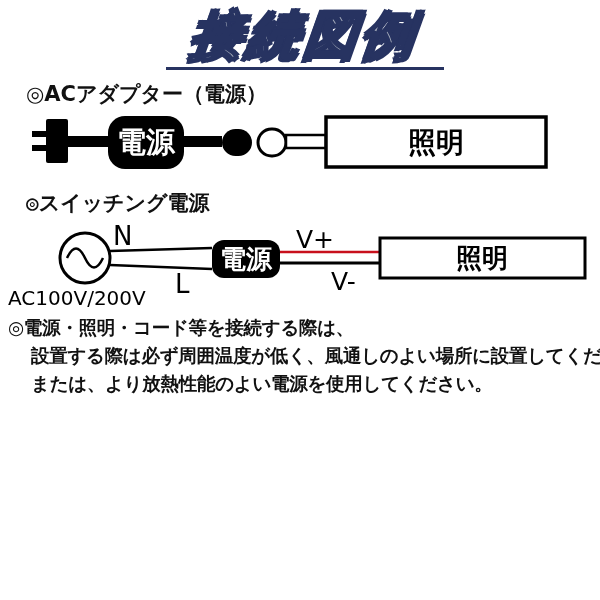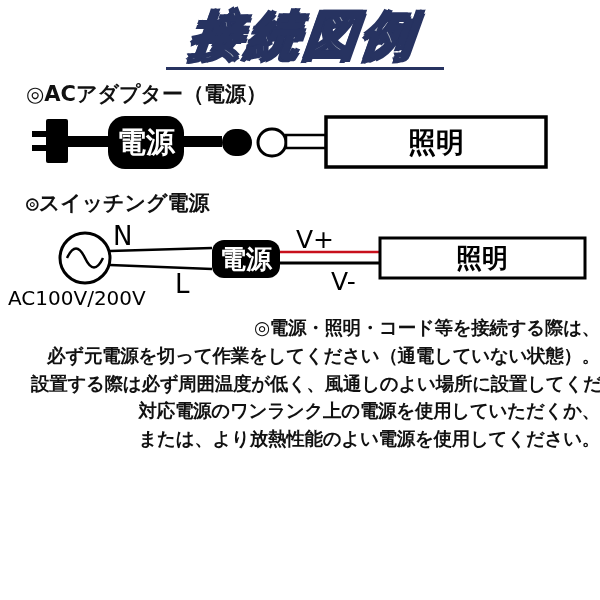--- a/index.html
+++ b/index.html
@@ -32,21 +32,21 @@
   #heading-1 { top: 80px; }
   #heading-2 { top: 189px; font-family: Liberation Mono, monospace; }
 
   .diagram { position: absolute; left: 0; display: block; }
   #diagram-1 { top: 103px; }
   #diagram-2 { top: 215px; }
 
   svg text { font-family: "DejaVu Sans", "Liberation Sans", sans-serif; }
 
   
-  #notes { position: absolute; left: 8px; top: 314px; width: 592px; text-align: right; }
+  #notes { position: absolute; left: 8px; top: 314px; width: 592px; }
   .note-line {
     font-size: 18.5px; font-weight: bold; line-height: 27.8px;
     white-space: nowrap; letter-spacing: -0.3px;
   }
   .note-line.indent { padding-left: 23px; }
 </style>
 </head>
 <body>
 
 <div id="stage">
@@ -102,19 +102,17 @@
     <text x="331" y="75" font-size="25" fill="#000">V-</text>
 
     <rect x="380" y="23" width="205" height="40" fill="#fff" stroke="#000" stroke-width="3"></rect>
     <text x="482" y="52" font-size="26" font-weight="bold" fill="#000" text-anchor="middle">照明</text>
 
     <text x="8" y="90" font-size="20" fill="#000">AC100V/200V</text>
   </svg>
 
   <div id="notes">
       <div class="note-line">◎電源・照明・コード等を接続する際は、</div>
-      <div class="note-line indent">必ず元電源を切って作業をしてください（通電していない状態）。</div>
       <div class="note-line indent">設置する際は必ず周囲温度が低く、風通しのよい場所に設置してください。</div>
-      <div class="note-line indent">対応電源のワンランク上の電源を使用していただくか、</div>
       <div class="note-line indent">または、より放熱性能のよい電源を使用してください。</div>
     </div>
 
 </div>
 
 </body></html>

